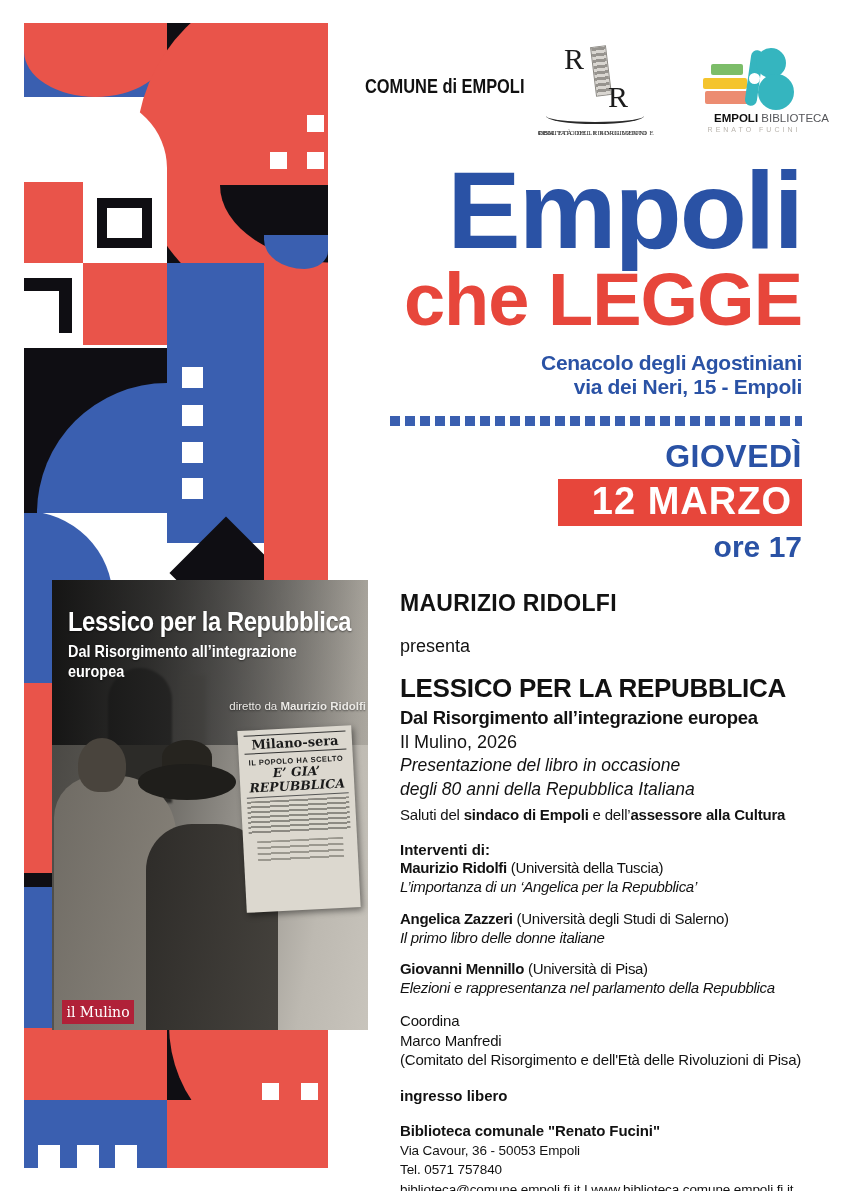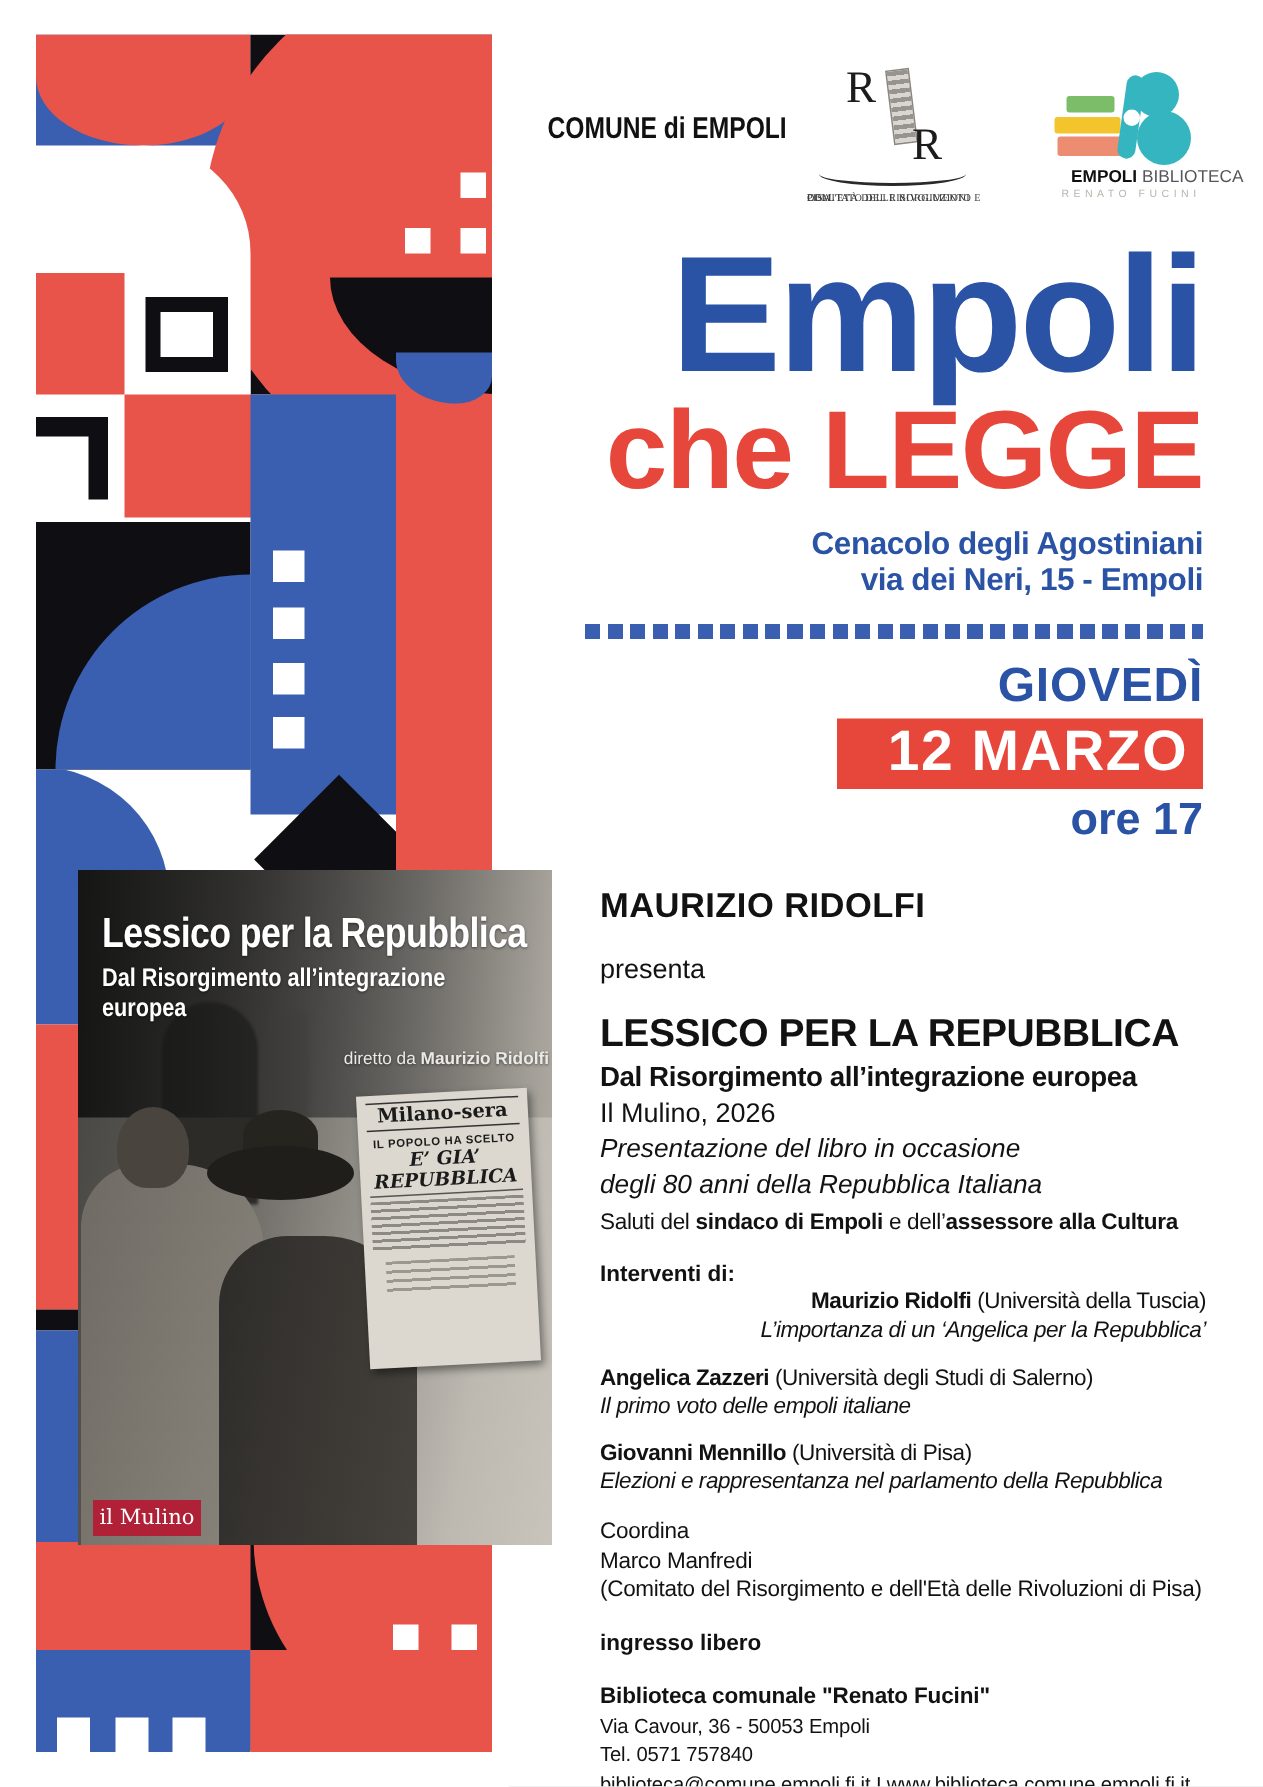--- a/index.html
+++ b/index.html
@@ -256,27 +256,27 @@
     <div class="b-booksub">Dal Risorgimento all’integrazione europea</div>
     <div class="b-publisher">Il Mulino, 2026</div>
     <div class="b-occasion">
       <div>Presentazione del libro in occasione</div>
       <div>degli 80 anni della Repubblica Italiana</div>
     </div>
     <div class="b-saluti"><span>Saluti del </span><b>sindaco di Empoli</b><span> e dell’</span><b>assessore alla Cultura</b></div>
 
     <div class="b-heading" style="margin-top:18px;">Interventi di:</div>
 
-    <div class="b-speaker" style="margin-top:0;text-align:right;">
+    <div class="b-speaker" style="margin-top:0;">
       <div><span class="name">Maurizio Ridolfi</span><span> (Università della Tuscia)</span></div>
       <div class="talk">L’importanza di un ‘Angelica per la Repubblica’</div>
     </div>
     <div class="b-speaker">
       <div><span class="name">Angelica Zazzeri</span><span> (Università degli Studi di Salerno)</span></div>
-      <div class="talk">Il primo voto delle empoli italiane</div>
+      <div class="talk">Il primo libro delle donne italiane</div>
     </div>
     <div class="b-speaker">
       <div><span class="name">Giovanni Mennillo</span><span> (Università di Pisa)</span></div>
       <div class="talk">Elezioni e rappresentanza nel parlamento della Repubblica</div>
     </div>
 
     <div class="b-coord">
       <div class="bold">Coordina</div>
       <div class="bold">Marco Manfredi</div>
       <div>(Comitato del Risorgimento e dell'Età delle Rivoluzioni di Pisa)</div>

